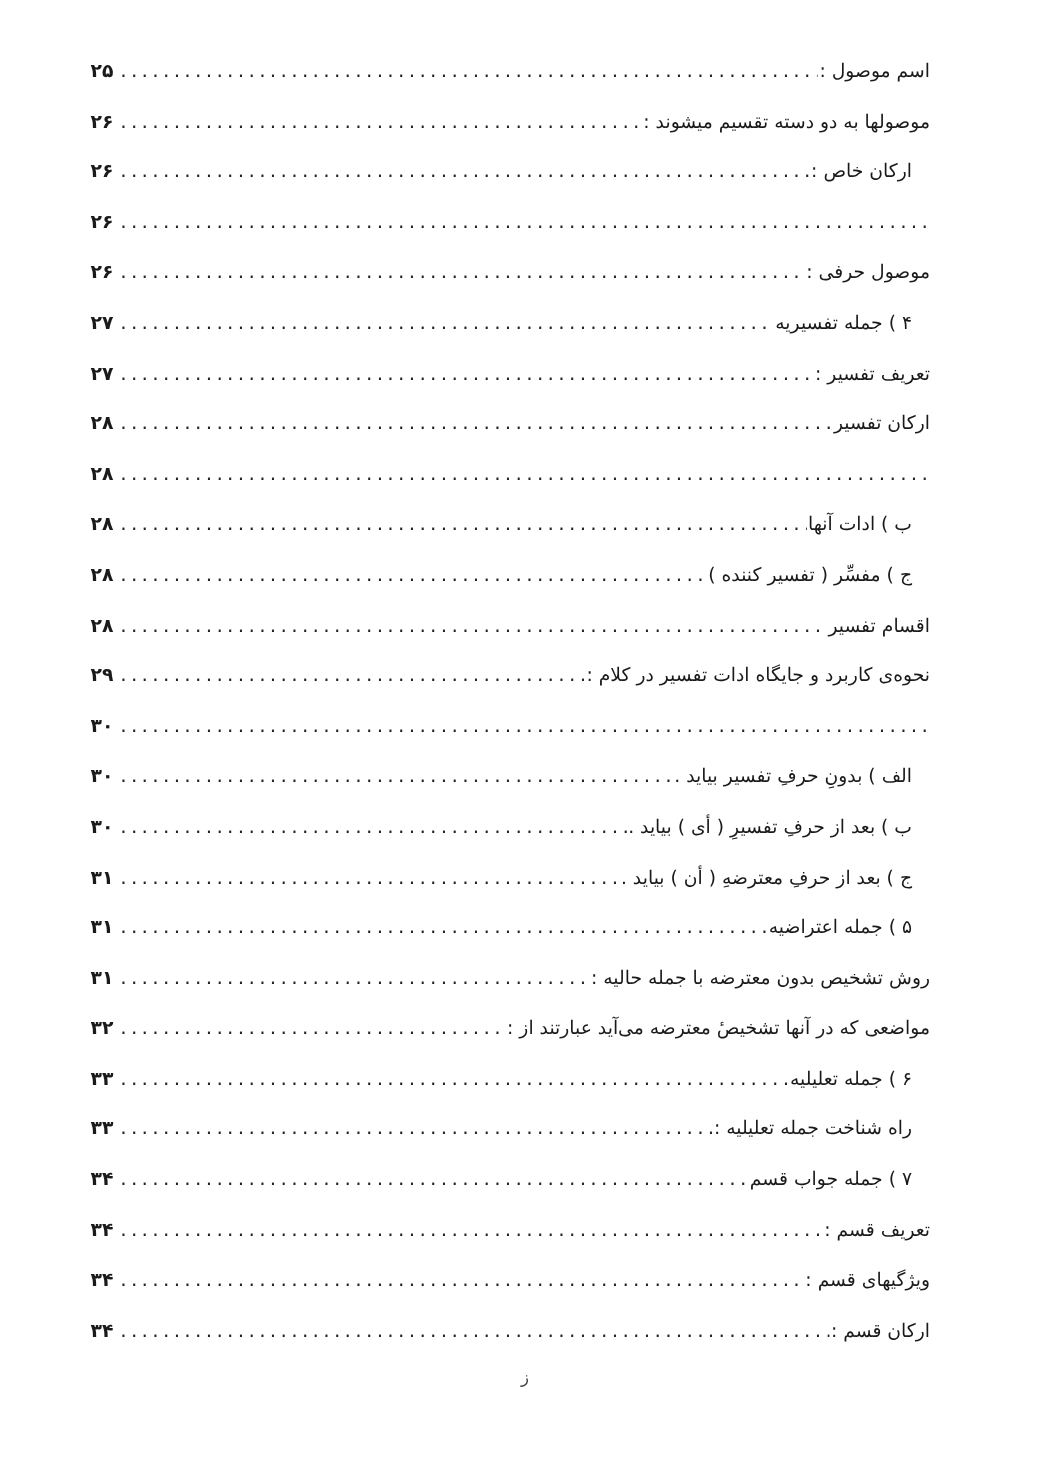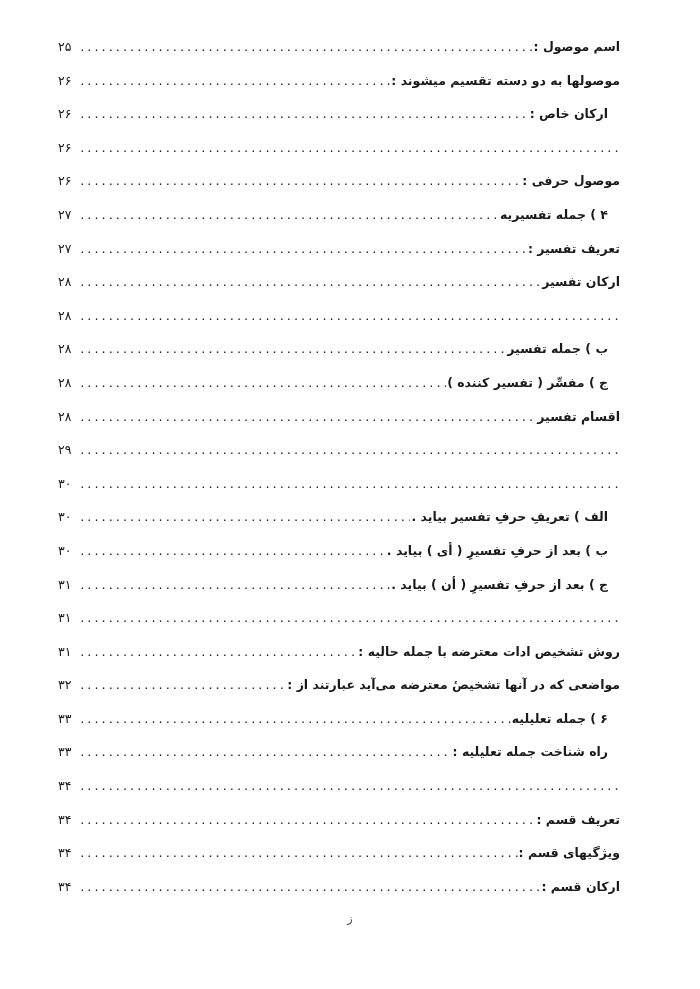--- a/index.html
+++ b/index.html
@@ -29,41 +29,41 @@
       height: 33.6px;
       line-height: 26px;
       font-size: 12.5px;
       white-space: nowrap;
     }
     .toc-row.indent .toc-title {
       padding-right: 12px;
     }
     .toc-title {
       flex: 0 0 auto;
-      font-weight: bold;
+      font-weight: normal;
     }
     .toc-leader {
       flex: 1 1 auto;
       overflow: hidden;
       margin: 0 1px;
       color: #222;
       font-size: 11px;
       letter-spacing: 0.5px;
       direction: ltr;
       text-align: right;
       font-family: "DejaVu Sans Mono", monospace;
     }
     .toc-leader::before {
       content: "................................................................................................................................................................................................";
     }
     .toc-page {
       flex: 0 0 auto;
       min-width: 20px;
-      text-align: left;
-      font-weight: normal;
+      text-align: center;
+      font-weight: bold;
       font-size: 12.5px;
     }
     .footer-page {
       position: absolute;
       top: 912px;
       left: 0;
       width: 700px;
       text-align: center;
       font-size: 11px;
       color: #444;
@@ -111,82 +111,85 @@
   <div class="toc-row">
     <span class="toc-title">ارکان  تفسیر</span>
     <span class="toc-leader"></span>
     <span class="toc-page">۲۸</span>
   </div>
   <div class="toc-row indent">
     <span class="toc-leader"></span>
     <span class="toc-page">۲۸</span>
   </div>
   <div class="toc-row indent">
-    <span class="toc-title">ب ) جمله تفسیر</span>
+    <span class="toc-title">ب ) ادات آنها</span>
     <span class="toc-leader"></span>
     <span class="toc-page">۲۸</span>
   </div>
   <div class="toc-row indent">
     <span class="toc-title">ج ) مفسِّر ( تفسیر کننده )</span>
     <span class="toc-leader"></span>
     <span class="toc-page">۲۸</span>
   </div>
   <div class="toc-row">
     <span class="toc-title">اقسام  تفسیر</span>
     <span class="toc-leader"></span>
     <span class="toc-page">۲۸</span>
   </div>
   <div class="toc-row">
+    <span class="toc-title">نحوه‌ی کاربرد و جایگاه  ادات تفسیر در کلام :</span>
     <span class="toc-leader"></span>
     <span class="toc-page">۲۹</span>
   </div>
   <div class="toc-row">
     <span class="toc-leader"></span>
     <span class="toc-page">۳۰</span>
   </div>
   <div class="toc-row indent">
-    <span class="toc-title">الف ) تعریفِ حرفِ تفسیر بیاید .</span>
+    <span class="toc-title">الف ) بدونِ حرفِ تفسیر بیاید .</span>
     <span class="toc-leader"></span>
     <span class="toc-page">۳۰</span>
   </div>
   <div class="toc-row indent">
     <span class="toc-title">ب ) بعد از حرفِ تفسیرِ ( أی ) بیاید .</span>
     <span class="toc-leader"></span>
     <span class="toc-page">۳۰</span>
   </div>
   <div class="toc-row indent">
-    <span class="toc-title">ج ) بعد از حرفِ تفسیرِ ( أن ) بیاید .</span>
+    <span class="toc-title">ج ) بعد از حرفِ معترضهِ ( أن ) بیاید .</span>
     <span class="toc-leader"></span>
     <span class="toc-page">۳۱</span>
   </div>
   <div class="toc-row indent">
+    <span class="toc-title">۵ ) جمله اعتراضیه</span>
     <span class="toc-leader"></span>
     <span class="toc-page">۳۱</span>
   </div>
   <div class="toc-row">
-    <span class="toc-title">روش تشخیص ادات معترضه با جمله حالیه :</span>
+    <span class="toc-title">روش تشخیص بدون معترضه با جمله حالیه :</span>
     <span class="toc-leader"></span>
     <span class="toc-page">۳۱</span>
   </div>
   <div class="toc-row">
     <span class="toc-title">مواضعی که در آنها تشخیصٔ معترضه می‌آید عبارتند از :</span>
     <span class="toc-leader"></span>
     <span class="toc-page">۳۲</span>
   </div>
   <div class="toc-row indent">
     <span class="toc-title">۶ ) جمله تعلیلیه</span>
     <span class="toc-leader"></span>
     <span class="toc-page">۳۳</span>
   </div>
   <div class="toc-row indent">
     <span class="toc-title">راه شناخت جمله تعلیلیه :</span>
     <span class="toc-leader"></span>
     <span class="toc-page">۳۳</span>
   </div>
   <div class="toc-row indent">
+    <span class="toc-title">۷ ) جمله جواب قسم</span>
     <span class="toc-leader"></span>
     <span class="toc-page">۳۴</span>
   </div>
   <div class="toc-row">
     <span class="toc-title">تعریف قسم  :</span>
     <span class="toc-leader"></span>
     <span class="toc-page">۳۴</span>
   </div>
   <div class="toc-row">
     <span class="toc-title">ویژگیهای قسم :</span>

